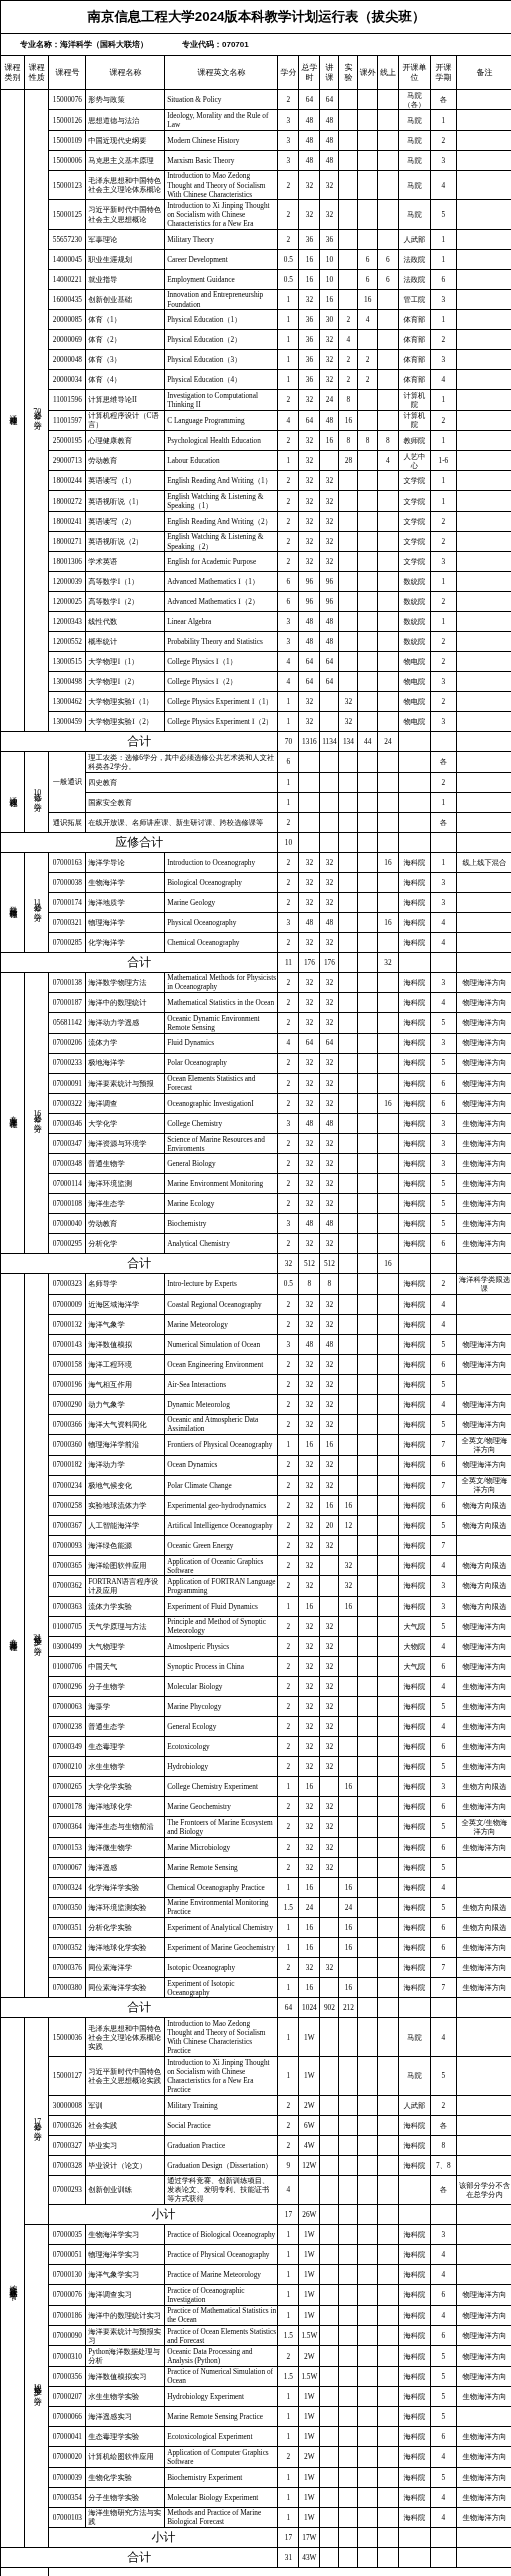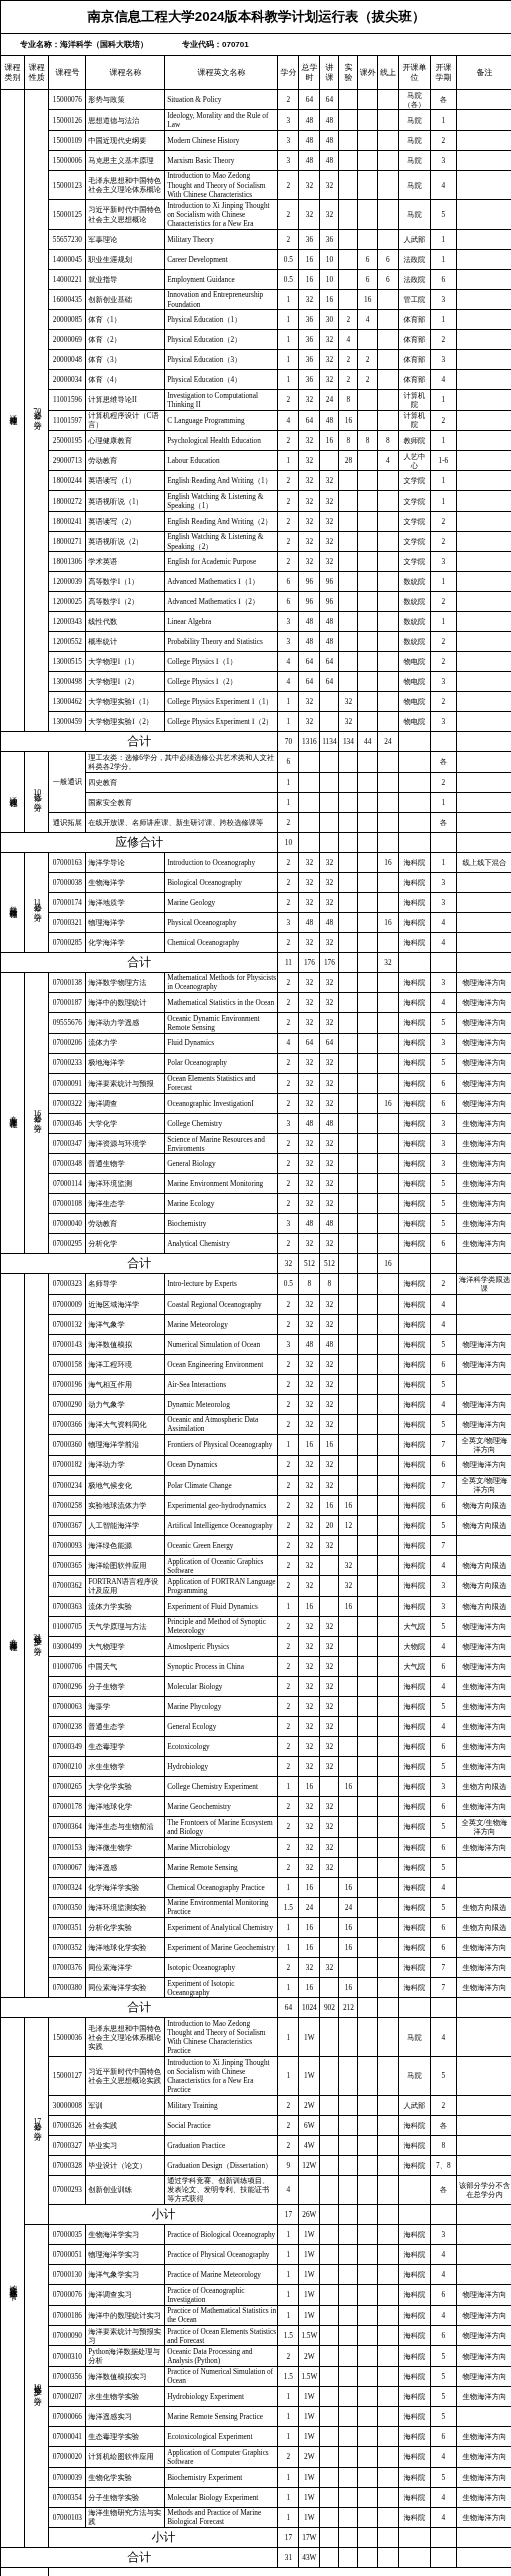--- a/index.html
+++ b/index.html
@@ -705,21 +705,21 @@
           <td>32</td>
           <td>32</td>
           <td></td>
           <td></td>
           <td></td>
           <td>海科院</td>
           <td>4</td>
           <td>物理海洋方向</td>
         </tr>
         <tr>
-          <td>09555676</td>
+          <td>05681142</td>
           <td class="cname">海洋动力学遥感</td>
           <td class="cen">Oceanic Dynamic Environment Remote Sensing</td>
           <td>2</td>
           <td>32</td>
           <td>32</td>
           <td></td>
           <td></td>
           <td></td>
           <td>海科院</td>
           <td>5</td>

